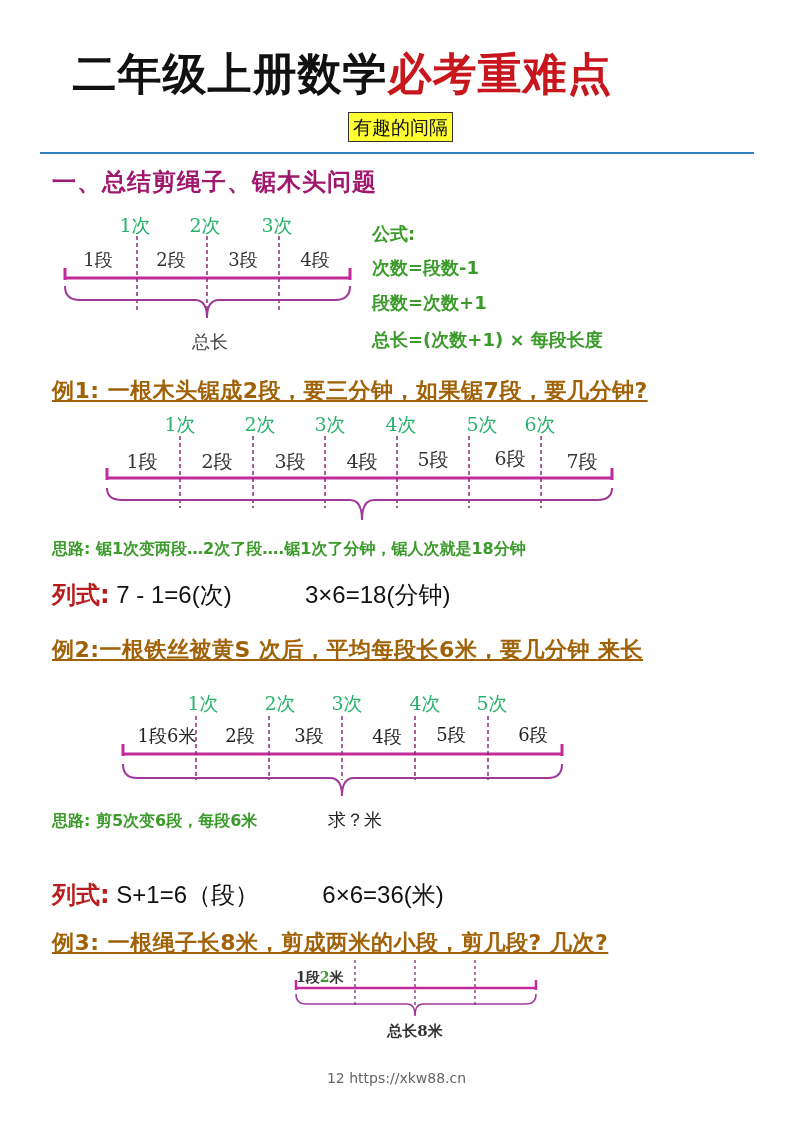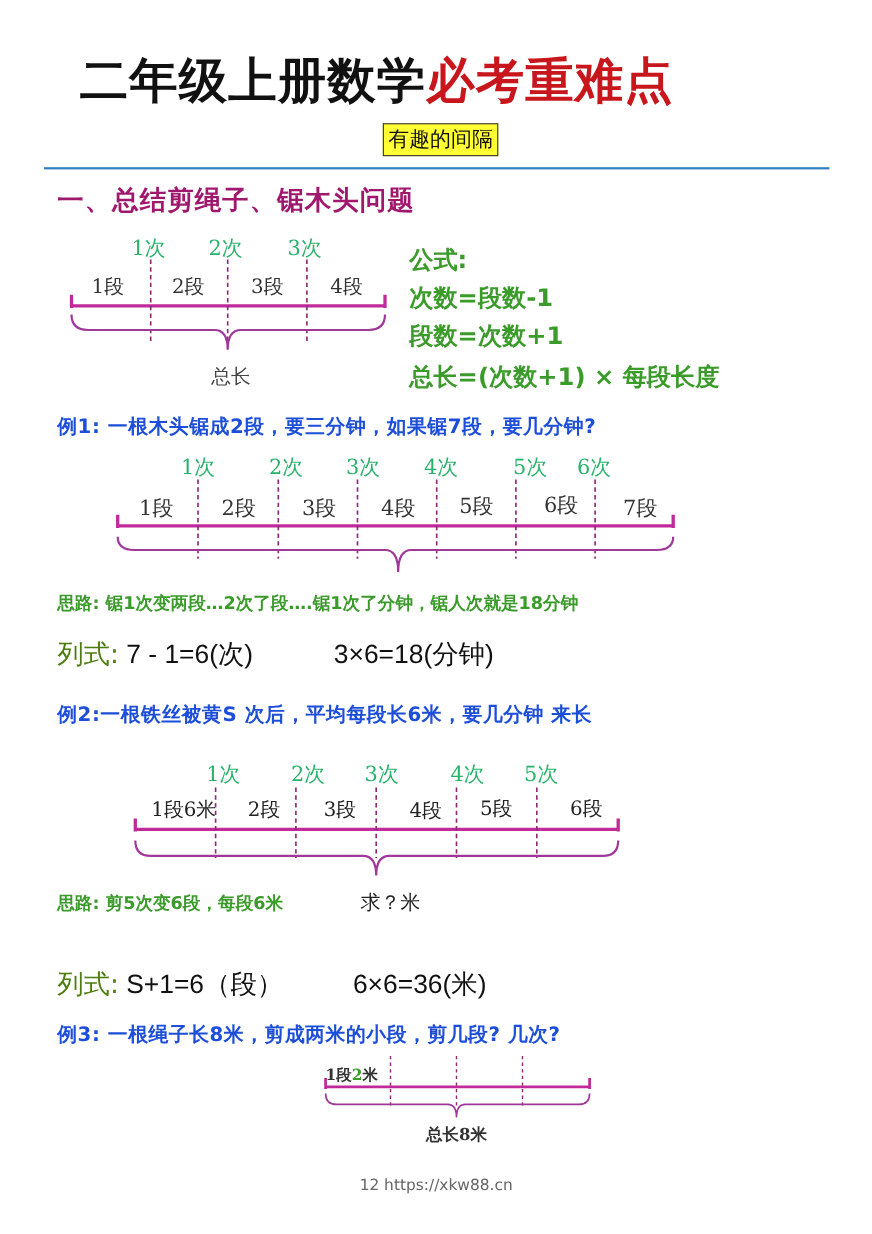--- a/index.html
+++ b/index.html
@@ -9,25 +9,25 @@
   .title { left:0; width:685px; top:46px; text-align:center; font-size:44px; font-weight:900;
            font-family:"DejaVu Serif", serif; letter-spacing:1px; line-height:56px; }
   .title .black { color:#111; }
   .title .red { color:#c8161d; }
   .subtitle-wrap { left:4px; width:793px; top:112px; text-align:center; }
   .subtitle { display:inline-block; background:#ffff33; border:1px solid #333; padding:2px 4px;
               font-size:19px; line-height:24px; font-family:"DejaVu Serif", serif; color:#111; }
   .rule { left:40px; width:714px; top:152px; height:2px; background:#2f7fc1; }
   .section { left:52px; top:166px; font-size:24px; color:#a0186e; font-weight:bold; letter-spacing:1px;
              font-family:"DejaVu Serif", serif; }
-  .formula { left:372px; font-size:22px; font-weight:bold; color:#3a9b2a;text-align:center; }
-  .q { left:52px; font-size:18px; font-weight:bold; color:#1d4ed8; letter-spacing:0.5px; }
+  .formula { left:372px; font-size:18px; font-weight:bold; color:#3a9b2a;text-align:center; }
+  .q { left:52px; font-size:22px; font-weight:bold; color:#a16207; letter-spacing:0.5px;text-decoration:underline; }
   .thought { left:52px; font-size:16px; font-weight:bold; color:#3a9b2a; }
   .eq { left:52px; font-size:24px; color:#111; font-family:"Liberation Sans", sans-serif; }
-  .eq .lbl { color:#4d7c0f; font-weight:normal; font-family:"DejaVu Sans", sans-serif; }
+  .eq .lbl { color:#b91c1c; font-weight:bold; font-family:"DejaVu Sans", sans-serif; }
   .footer { left:0; width:793px; top:1070px; text-align:center; font-size:14px; color:#666; }
   svg text { font-family:"DejaVu Serif", serif; }
 </style>
 </head>
 <body>
 
 <div class="abs title">
   <span class="black">二年级上册数学</span><span class="red">必考重难点</span>
 </div>
 <div class="abs subtitle-wrap">

